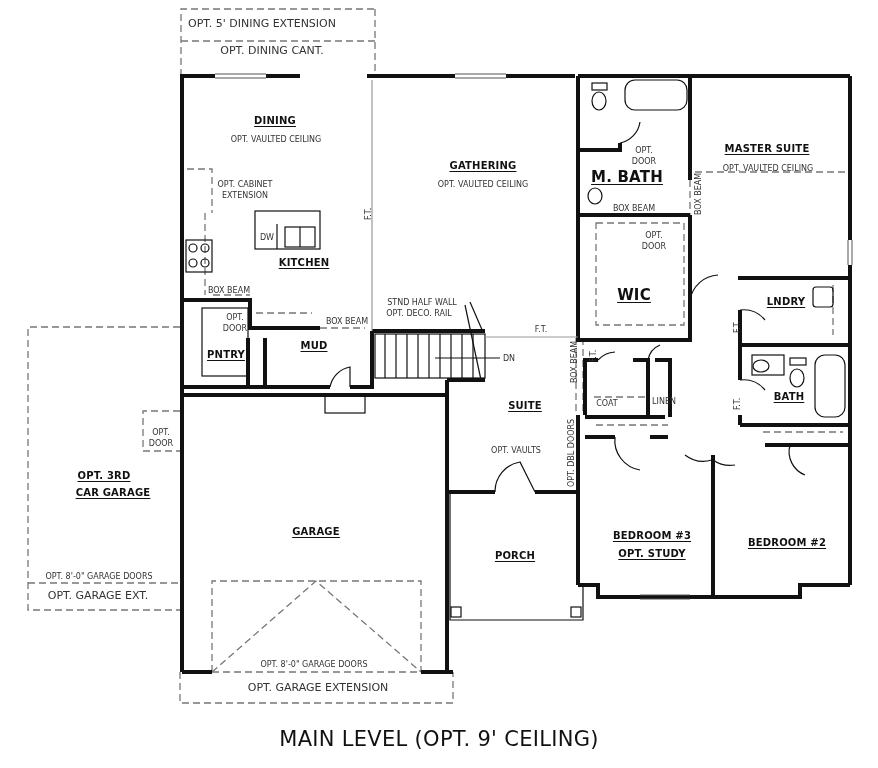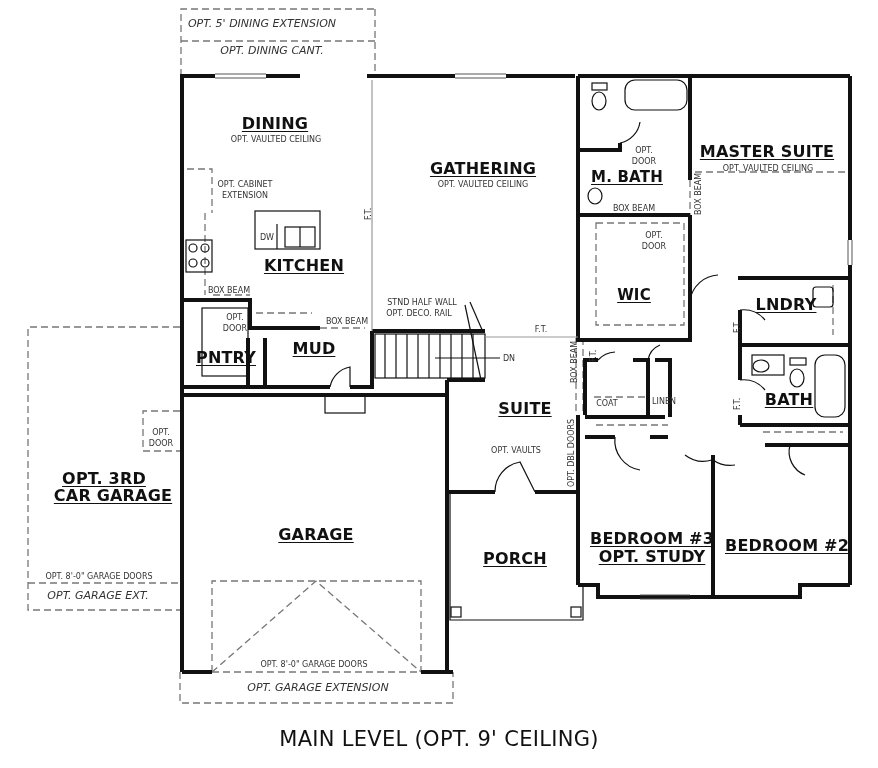--- a/index.html
+++ b/index.html
@@ -1,21 +1,21 @@
 <!DOCTYPE html>
 <html><head>
 <meta charset="utf-8">
 <style>
   html, body { margin:0; padding:0; background:#ffffff; }
   body { width:878px; height:768px; position:relative; overflow:hidden; font-family:"Liberation Sans", sans-serif; }
   #plan { position:absolute; left:0; top:0; width:878px; height:768px; }
   .lbl { position:absolute; color:#222; font-family:"DejaVu Sans", sans-serif; white-space:nowrap; text-align:center; transform:translateX(-50%); line-height:1.15; }
-  .room { font-weight:bold; font-size:16px; text-decoration:underline; text-underline-offset:2px; color:#111; letter-spacing:0.2px; }
+  .room { font-weight:bold; font-size:10px; text-decoration:underline; text-underline-offset:2px; color:#111; letter-spacing:0.2px; }
   .note { font-size:8px; color:#333; }
-  .note-lg { font-size:11px; color:#333;font-style:italic; }
+  .note-lg { font-size:11px; color:#333; }
   .vert { position:absolute; font-family:"DejaVu Sans", sans-serif; font-size:8px; color:#333; transform:rotate(-90deg); transform-origin:left top; white-space:nowrap; }
   .title { position:absolute; left:439px; top:727px; transform:translateX(-50%); font-family:"DejaVu Sans", sans-serif; font-size:21px; color:#111; white-space:nowrap; letter-spacing:0.3px; }
 </style>
 </head>
 <body>
 
 <svg id="plan" viewBox="0 0 878 768" xmlns="http://www.w3.org/2000/svg">
   <g fill="none" stroke="#777" stroke-width="1.3" stroke-dasharray="7,4">
 
     <polyline points="181,76 181,9 375,9"></polyline>

